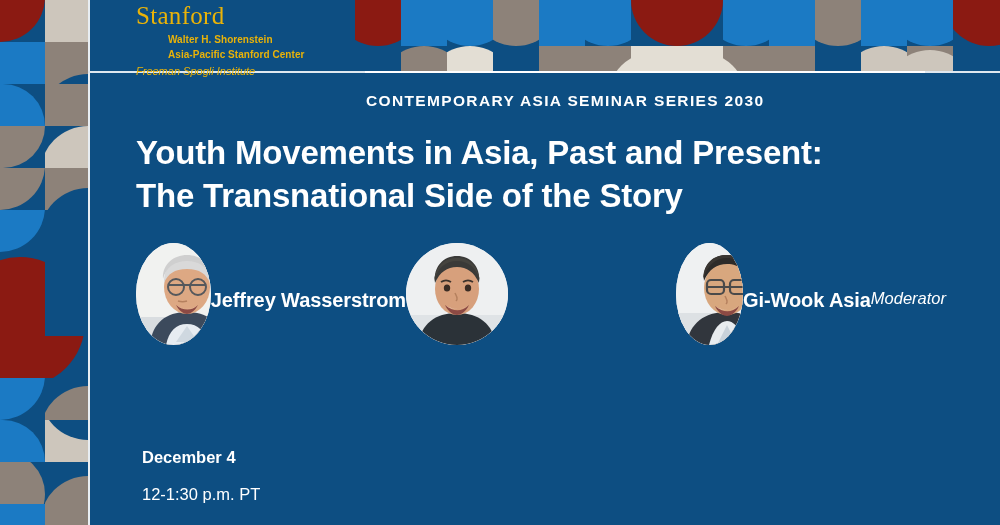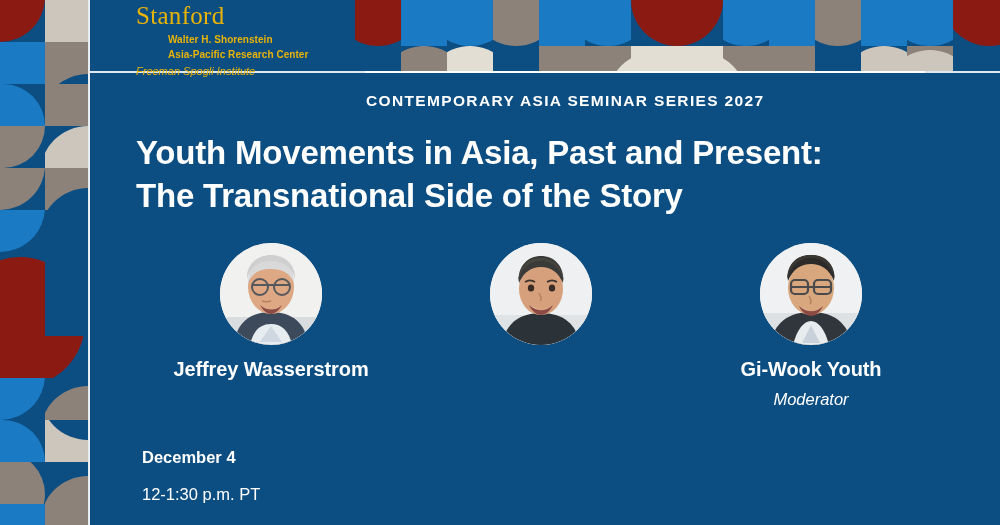--- a/index.html
+++ b/index.html
@@ -123,21 +123,21 @@
   
   .speakers {
     position: absolute;
     left: 136px; top: 243px;
     width: 810px;
     display: flex;
   }
   .speaker {
     width: 270px;
     display: flex;
-    flex-direction: column;
+    flex-direction: row;
     align-items: center;
   }
   .portrait {
     width: 102px; height: 102px;
     border-radius: 50%;
     overflow: hidden;
     position: relative;
     background: #eef1f3;
   }
   .portrait svg { display: block; }
@@ -349,27 +349,27 @@
     <div class="tile" style="left:598px;top:46px;width:47px;height:26px;"></div>
   </div>
 
   <div class="rule-vert"></div>
   <div class="rule-horiz-top"></div>
 
   <div class="logo">
     <div class="logo-word">Stanford</div>
     <div class="logo-center">
       <div>Walter H. Shorenstein</div>
-      <div>Asia-Pacific Research Center</div>
+      <div>Asia-Pacific Stanford Center</div>
     </div>
     <div class="logo-institute">Freeman Spogli Institute</div>
   </div>
 
   <div class="series-rule"></div>
-  <div class="eyebrow">CONTEMPORARY ASIA SEMINAR SERIES 2027</div>
+  <div class="eyebrow">CONTEMPORARY ASIA SEMINAR SERIES 2030</div>
 
   <div class="title">
     <span class="title-line">Youth Movements in Asia, Past and Present:</span>
     <span class="title-line">The Transnational Side of the Story</span>
   </div>
 
   <div class="speakers">
 
     <div class="speaker">
       <div class="portrait">
@@ -425,21 +425,21 @@
           <path d="M28 38c-2-17 10-26 23-26s25 9 23 26c-5-12-13-17-23-17s-18 5-23 17z" fill="#2d2b29"></path>
           <path d="M27 36c5-15 13-21 24-21s19 6 24 21c-1-17-11-24-24-24S28 19 27 36z" fill="#3a3632"></path>
           <rect x="31" y="43" width="40" height="2" fill="#4a4a4a"></rect>
           <rect x="31" y="37" width="17" height="14" rx="4" fill="none" stroke="#4a4a4a" stroke-width="2.2"></rect>
           <rect x="54" y="37" width="17" height="14" rx="4" fill="none" stroke="#4a4a4a" stroke-width="2.2"></rect>
           <path d="M49 53c2 4 3 6 1 8" stroke="#b5805e" stroke-width="1.5" fill="none"></path>
           <path d="M39 63c8 7 17 7 24 0-3 7-9 10-12 10s-9-3-12-10z" fill="#8c4a44"></path>
           <path d="M40 64c8 4 15 4 22 0-4 2-7 3-11 3s-8-1-11-3z" fill="#ffffff"></path>
         </svg>
       </div>
-      <div class="speaker-name">Gi-Wook Youth</div>
+      <div class="speaker-name">Gi-Wook Asia</div>
       <div class="speaker-role">Moderator</div>
     </div>
 
   </div>
 
   <div class="footer">
     <div class="footer-col">
       <div class="footer-strong">December 4</div>
       <div class="footer-sub">12-1:30 p.m. PT</div>
     </div>

